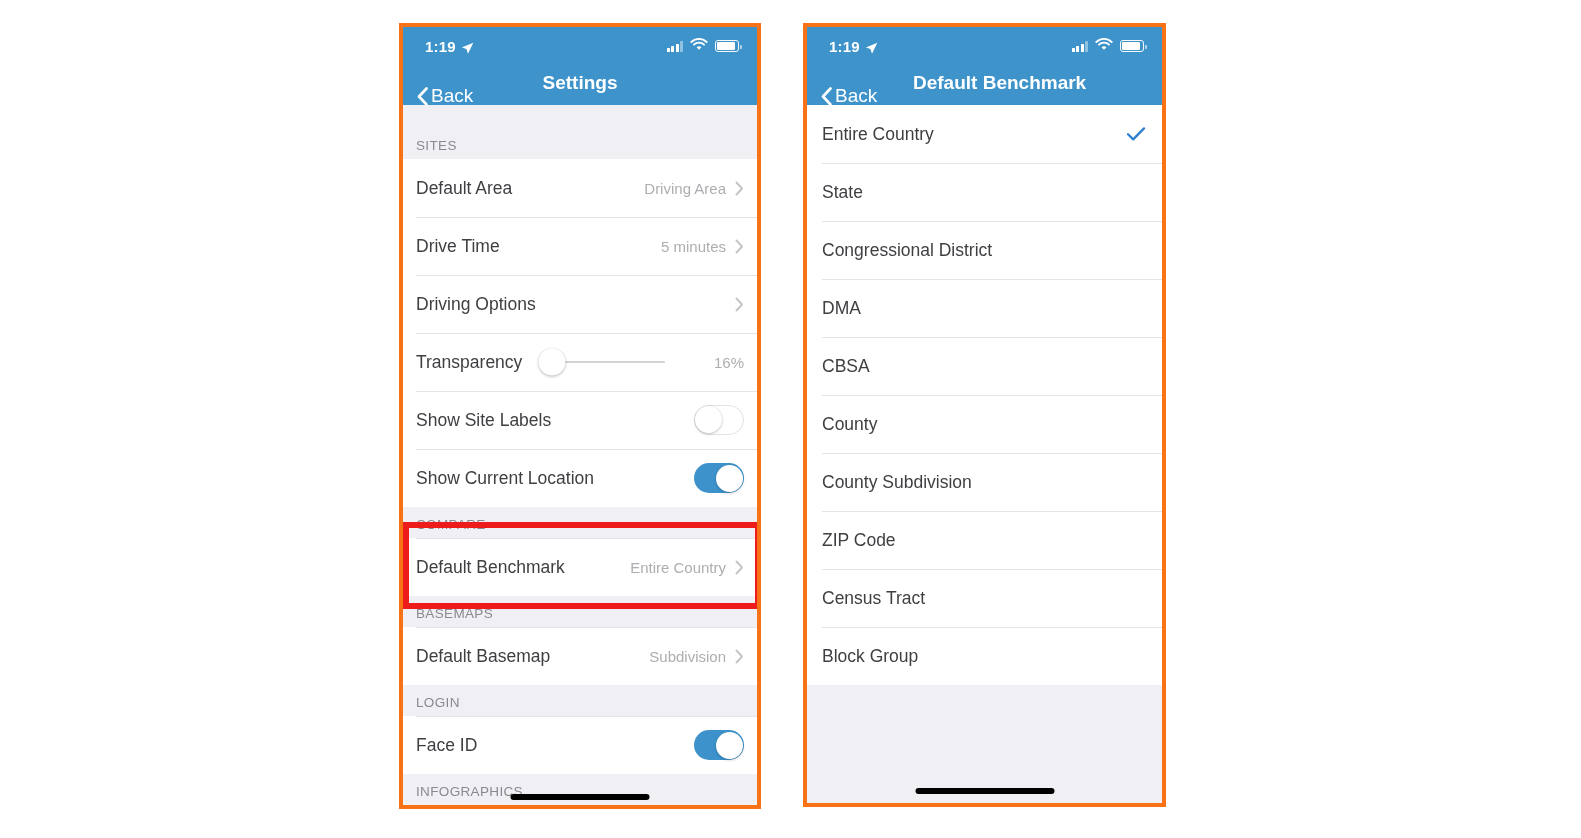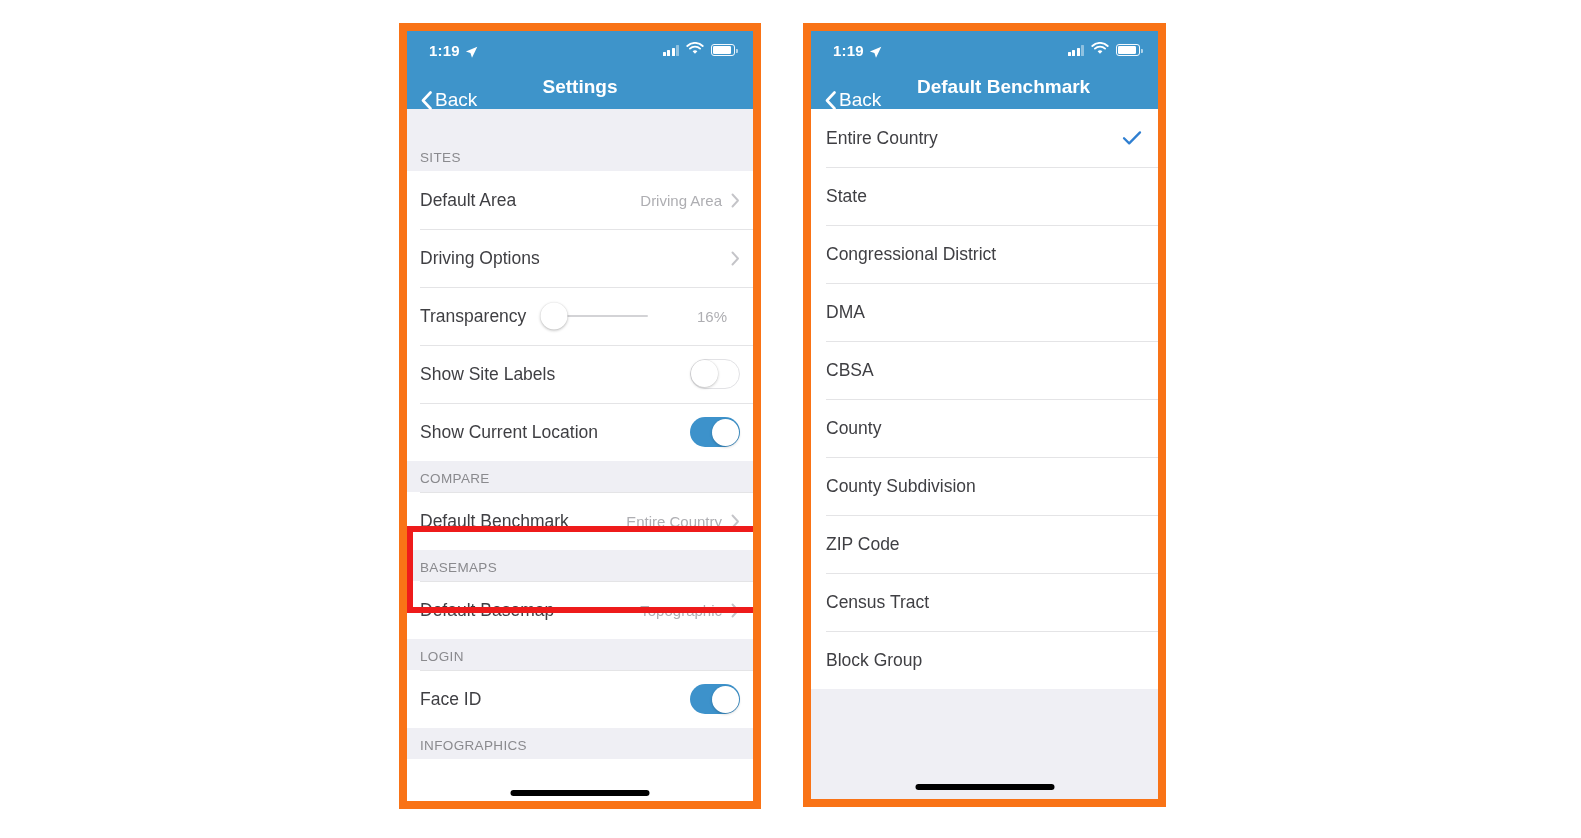--- a/index.html
+++ b/index.html
@@ -13,21 +13,21 @@
     font-family: "Liberation Sans", sans-serif;
     -webkit-font-smoothing: antialiased;
     overflow: hidden;
     position: relative;
   }
 
   
   .phone {
     position: absolute;
     background: #be185d;
-    border: 8px solid #f97316;
+    border: 4px solid #f97316;
     box-sizing: border-box;
     overflow: hidden;
   }
   #phone-left {
     left: 399px;
     top: 23px;
     width: 362px;
     height: 786px;
   }
   #phone-right {
@@ -222,21 +222,21 @@
     width: 9px;
     height: 15px;
     display: block;
   }
 
   
   .slider-wrap {
     flex: 1 1 auto;
     display: flex;
     align-items: center;
-    margin: 0 13px 0 20px;
+    margin: 0 0 0 20px;
     position: relative;
     height: 34px;
     gap: 33px;
   }
   .slider-track {
     position: relative;
     flex: 1 1 auto;
     height: 2px;
     background: #d3d3d6;
     border-radius: 2px;
@@ -437,20 +437,31 @@
           <span class="row-right">
             <span class="row-value">Driving Area</span>
             <span class="chevron">
               <svg viewBox="0 0 9 15" width="9" height="15">
                   <path d="M1.5 1.5 L7 7.5 L1.5 13.5" stroke="#c4c4c8" stroke-width="1.9" fill="none" stroke-linecap="round" stroke-linejoin="round"></path>
                 </svg>
             </span>
           </span>
         </div>
         <div class="row">
+          <span class="row-label">Drive Time</span>
+          <span class="row-right">
+            <span class="row-value">5 minutes</span>
+            <span class="chevron">
+              <svg viewBox="0 0 9 15" width="9" height="15">
+                  <path d="M1.5 1.5 L7 7.5 L1.5 13.5" stroke="#c4c4c8" stroke-width="1.9" fill="none" stroke-linecap="round" stroke-linejoin="round"></path>
+                </svg>
+            </span>
+          </span>
+        </div>
+        <div class="row">
           <span class="row-label">Driving Options</span>
           <span class="row-right">
             <span class="chevron">
               <svg viewBox="0 0 9 15" width="9" height="15">
                   <path d="M1.5 1.5 L7 7.5 L1.5 13.5" stroke="#c4c4c8" stroke-width="1.9" fill="none" stroke-linecap="round" stroke-linejoin="round"></path>
                 </svg>
             </span>
           </span>
         </div>
         <div class="row">
@@ -490,21 +501,21 @@
                   <path d="M1.5 1.5 L7 7.5 L1.5 13.5" stroke="#c4c4c8" stroke-width="1.9" fill="none" stroke-linecap="round" stroke-linejoin="round"></path>
                 </svg>
             </span>
           </span>
         </div>
 
         <div class="section-header">BASEMAPS</div>
         <div class="row sep">
           <span class="row-label">Default Basemap</span>
           <span class="row-right">
-            <span class="row-value">Topographic</span>
+            <span class="row-value">Subdivision</span>
             <span class="chevron">
               <svg viewBox="0 0 9 15" width="9" height="15">
                   <path d="M1.5 1.5 L7 7.5 L1.5 13.5" stroke="#c4c4c8" stroke-width="1.9" fill="none" stroke-linecap="round" stroke-linejoin="round"></path>
                 </svg>
             </span>
           </span>
         </div>
 
         <div class="section-header">LOGIN</div>
         <div class="row sep">

